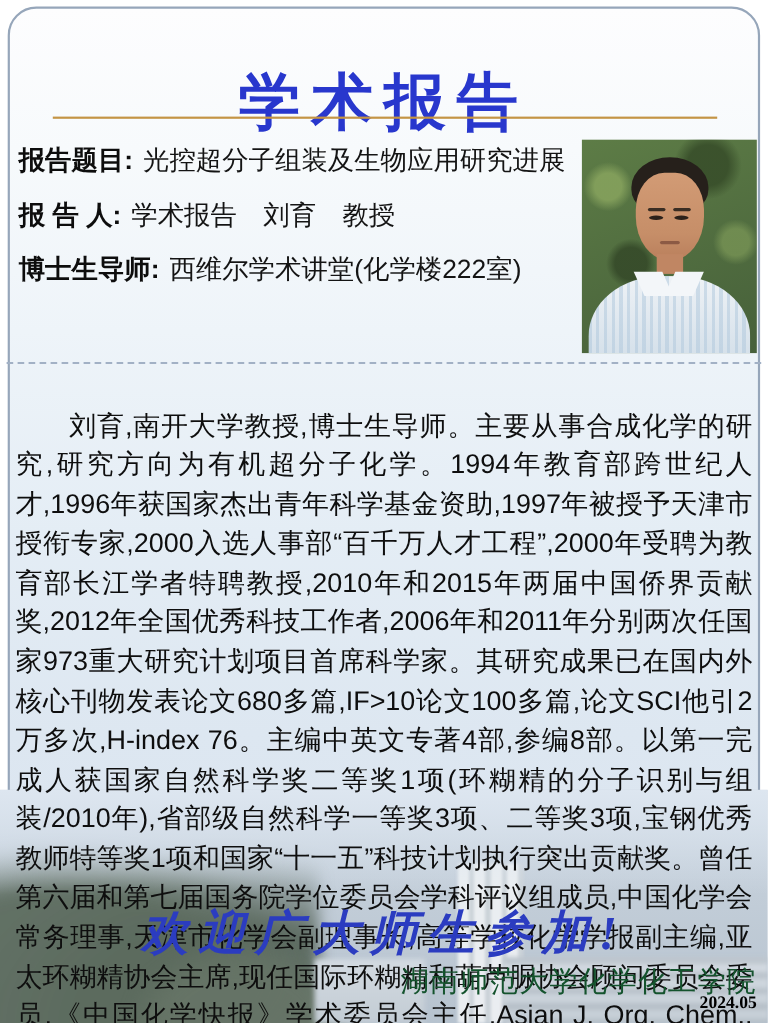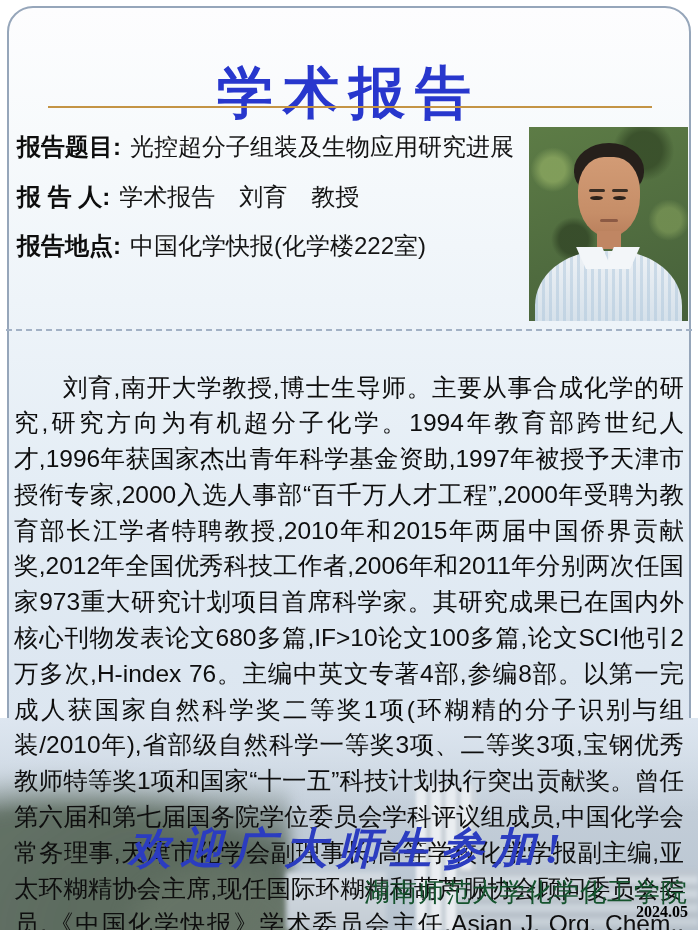--- a/index.html
+++ b/index.html
@@ -142,21 +142,21 @@
   <div class="gold-rule"></div>
 
   <div class="info">
     <div class="info-row">
       <span class="info-label">报告题目:</span><span class="info-value">光控超分子组装及生物应用研究进展</span>
     </div>
     <div class="info-row">
       <span class="info-label">报 告 人:</span><span class="info-value">学术报告　刘育　教授</span>
     </div>
     <div class="info-row">
-      <span class="info-label">报告地点:</span><span class="info-value">中国化学快报(化学楼222室)</span>
+      <span class="info-label">博士生导师:</span><span class="info-value">西维尔学术讲堂(化学楼222室)</span>
     </div>
   </div>
 
   <div class="photo">
     <div class="hair"></div>
     <div class="face">
       <div class="brow l"></div>
       <div class="brow r"></div>
       <div class="eye l"></div>
       <div class="eye r"></div>

